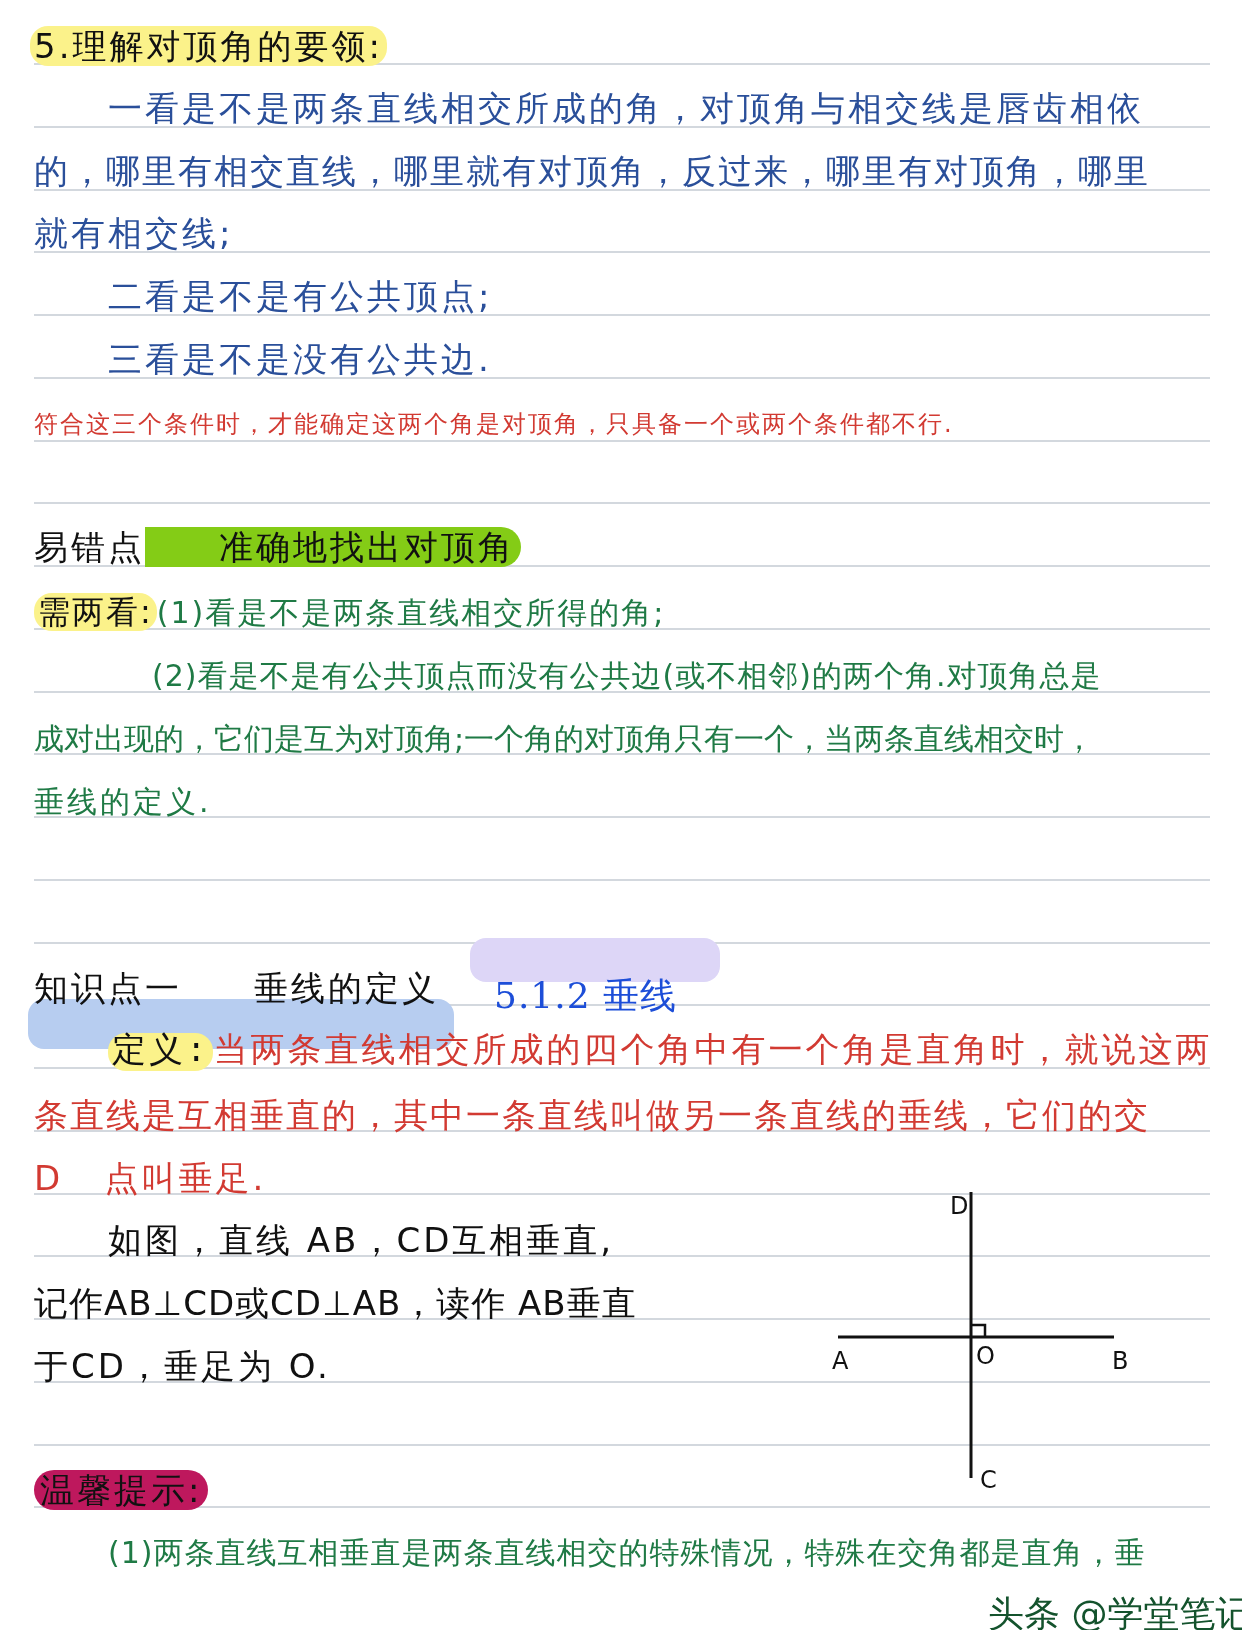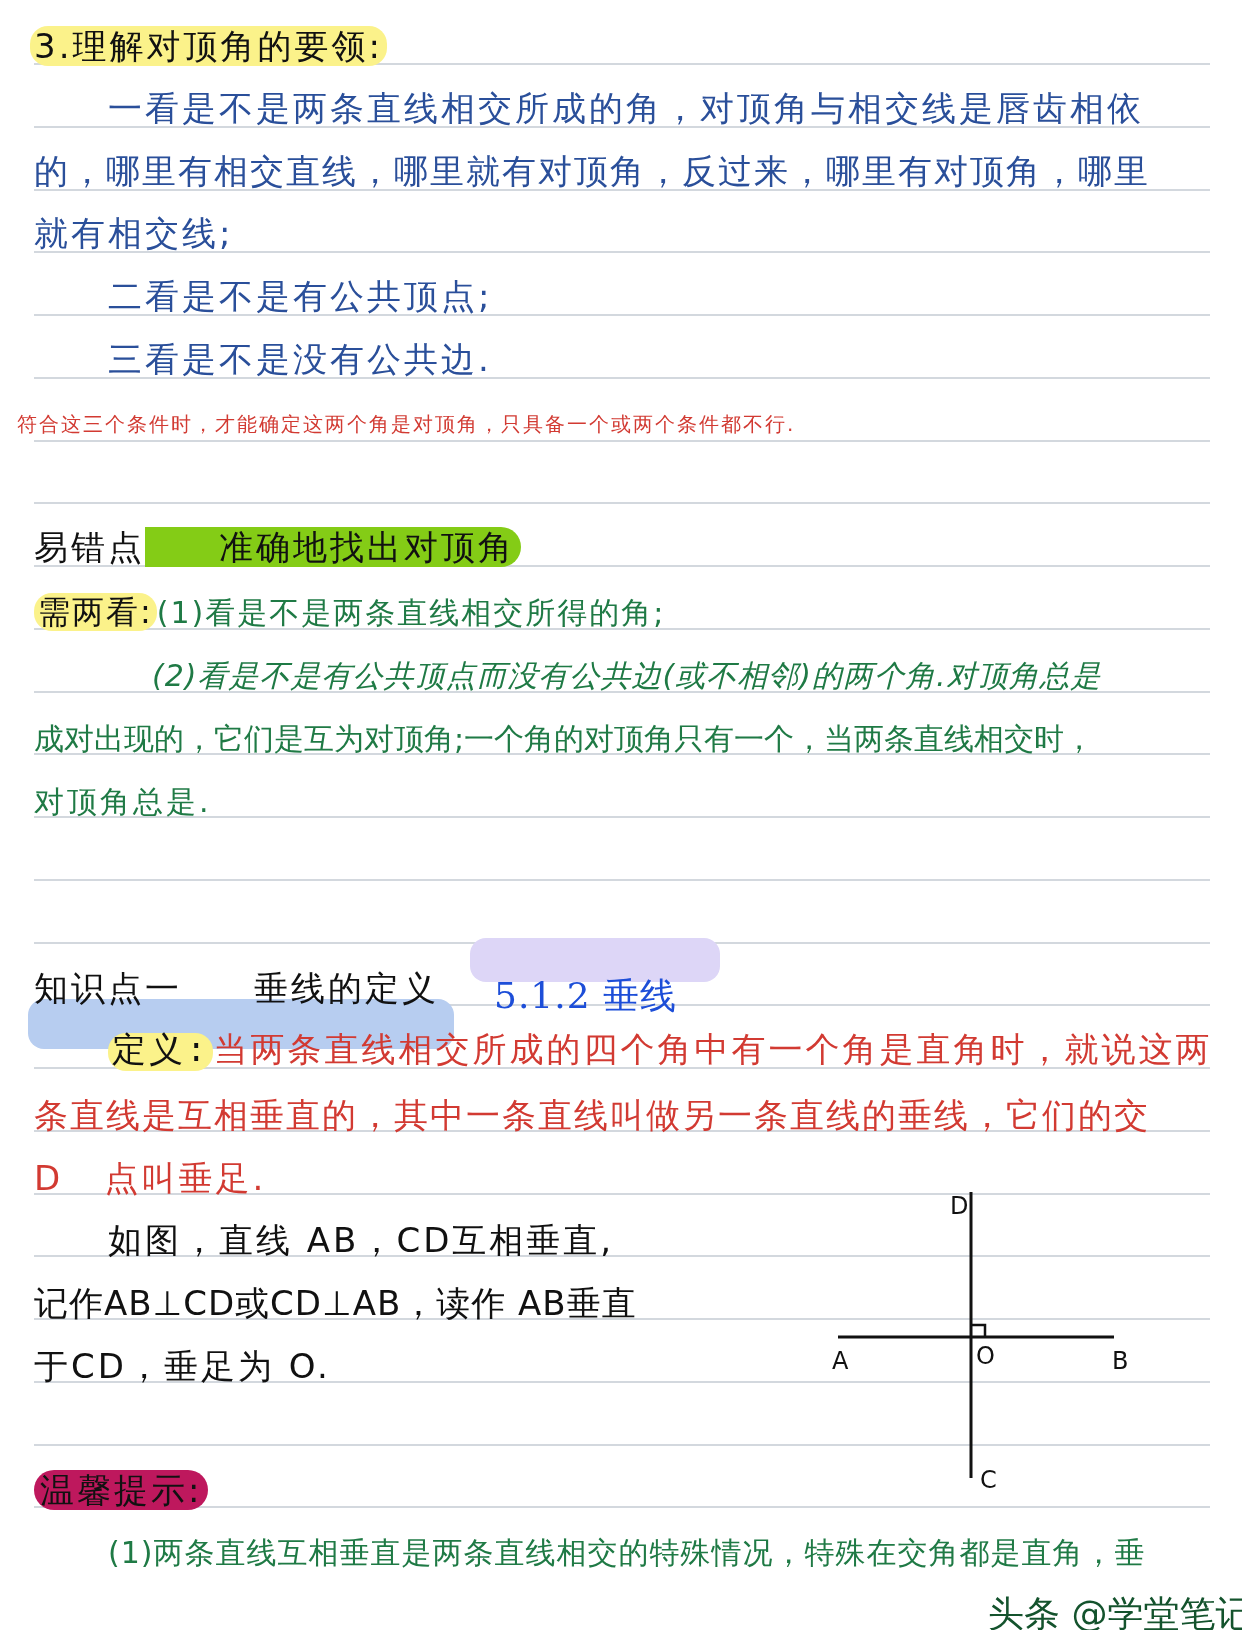--- a/index.html
+++ b/index.html
@@ -60,38 +60,38 @@
 <div class="rule" style="top:1067px"></div>
 <div class="rule" style="top:1130px"></div>
 <div class="rule" style="top:1193px"></div>
 <div class="rule" style="top:1255px"></div>
 <div class="rule" style="top:1318px"></div>
 <div class="rule" style="top:1381px"></div>
 <div class="rule" style="top:1444px"></div>
 <div class="rule" style="top:1506px"></div>
 
 <div class="line black" style="left:30px; top:26px;">
-  <span class="hl-yellow">3.理解对顶角的要领:</span>
+  <span class="hl-yellow">5.理解对顶角的要领:</span>
 </div>
 <div class="line blue" style="left:108px; top:88px;">一看是不是两条直线相交所成的角，对顶角与相交线是唇齿相依</div>
 <div class="line blue" style="left:34px; top:151px; letter-spacing:2px;">的，哪里有相交直线，哪里就有对顶角，反过来，哪里有对顶角，哪里</div>
 <div class="line blue" style="left:34px; top:213px;">就有相交线;</div>
 <div class="line blue" style="left:108px; top:276px;">二看是不是有公共顶点;</div>
 <div class="line blue" style="left:108px; top:339px;">三看是不是没有公共边.</div>
-<div class="line red" style="left:17px; top:404px; font-size:20px; letter-spacing:2px;">符合这三个条件时，才能确定这两个角是对顶角，只具备一个或两个条件都不行.</div>
+<div class="line red" style="left:34px; top:404px; font-size:24px; letter-spacing:2px;">符合这三个条件时，才能确定这两个角是对顶角，只具备一个或两个条件都不行.</div>
 
 <div class="line black" style="left:34px; top:527px;">
   <span>易错点</span><span class="hl-pink" style="padding-left:74px;"><span>准确地找出对顶角</span></span>
 </div>
 <div class="line green" style="left:34px; top:592px; font-size:30px; letter-spacing:2px;">
   <span class="hl-yellow black" style="font-size:32px;">需两看:</span><span>(1)看是不是两条直线相交所得的角;</span>
 </div>
-<div class="line green" style="left:152px; top:656px; font-size:30px; letter-spacing:1px;font-style:italic;">(2)看是不是有公共顶点而没有公共边(或不相邻)的两个角.对顶角总是</div>
+<div class="line green" style="left:152px; top:656px; font-size:30px; letter-spacing:1px;">(2)看是不是有公共顶点而没有公共边(或不相邻)的两个角.对顶角总是</div>
 <div class="line green" style="left:34px; top:719px; font-size:30px; letter-spacing:0px;">成对出现的，它们是互为对顶角;一个角的对顶角只有一个，当两条直线相交时，</div>
-<div class="line green" style="left:34px; top:782px; font-size:30px;">对顶角总是.</div>
+<div class="line green" style="left:34px; top:782px; font-size:30px;">垂线的定义.</div>
 
 <div class="hl-lavender"></div>
 <div class="section-title">5.1.2  垂线</div>
 
 <div class="hl-blue-box"></div>
 <div class="line black" style="left:34px; top:968px;">
   <span>知识点一</span><span style="margin-left:72px;">垂线的定义</span>
 </div>
 <div class="line red" style="left:108px; top:1032px;font-family:Liberation Mono, monospace;">
   <span class="hl-yellow black">定义:</span><span>当两条直线相交所成的四个角中有一个角是直角时，就说这两</span>

